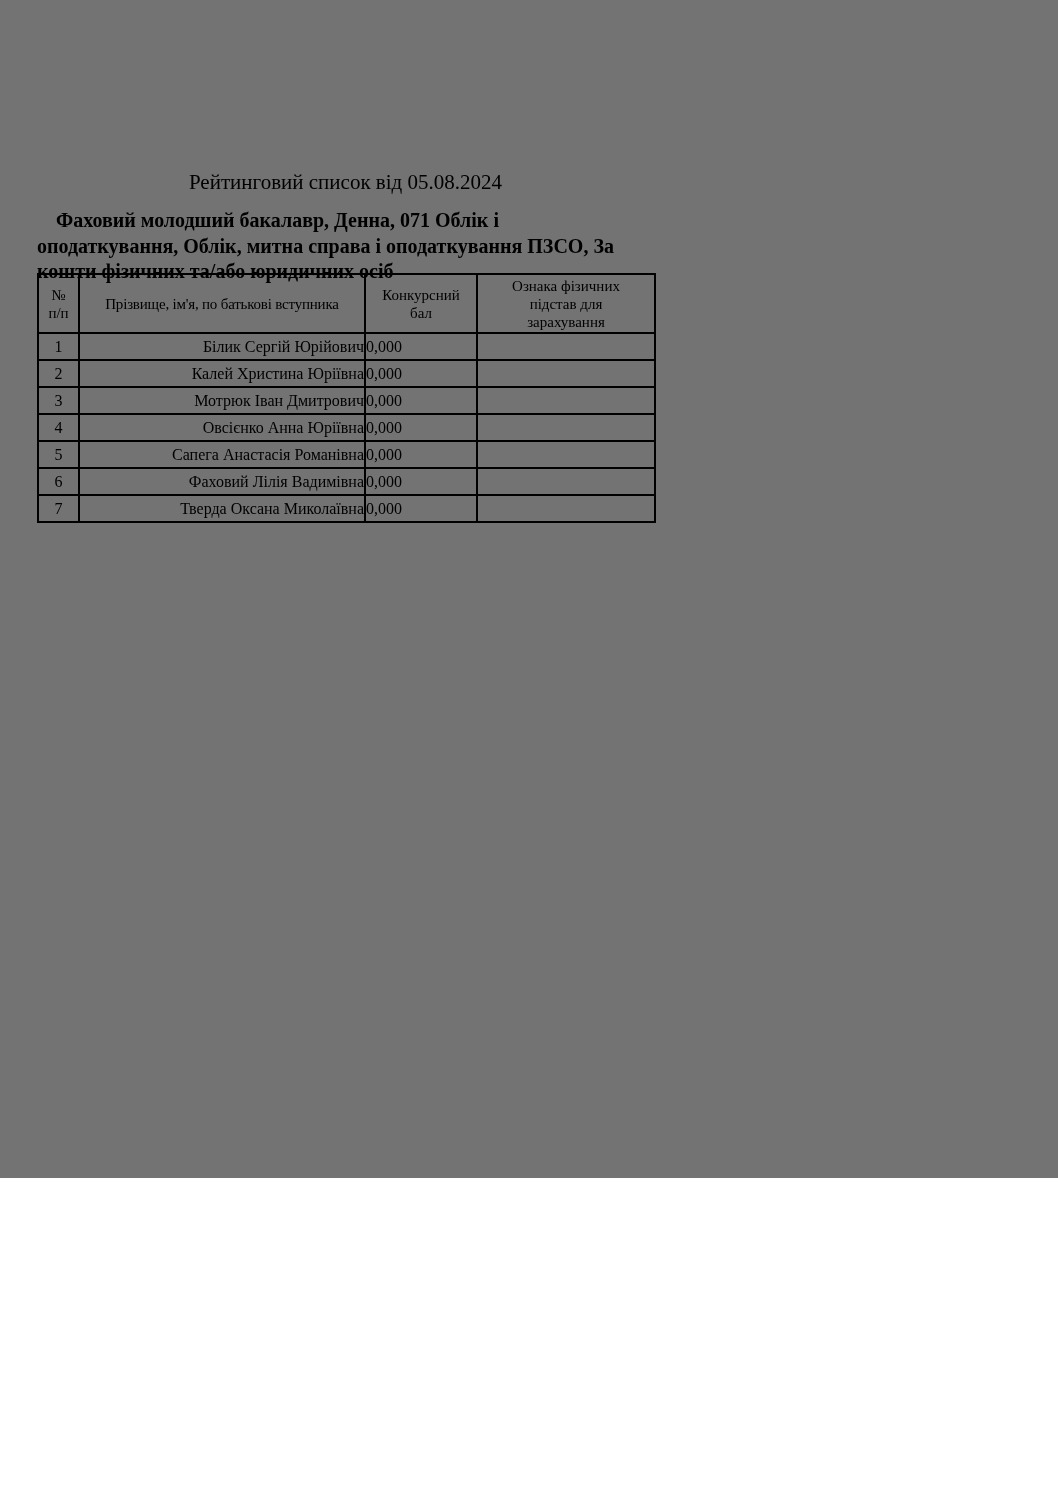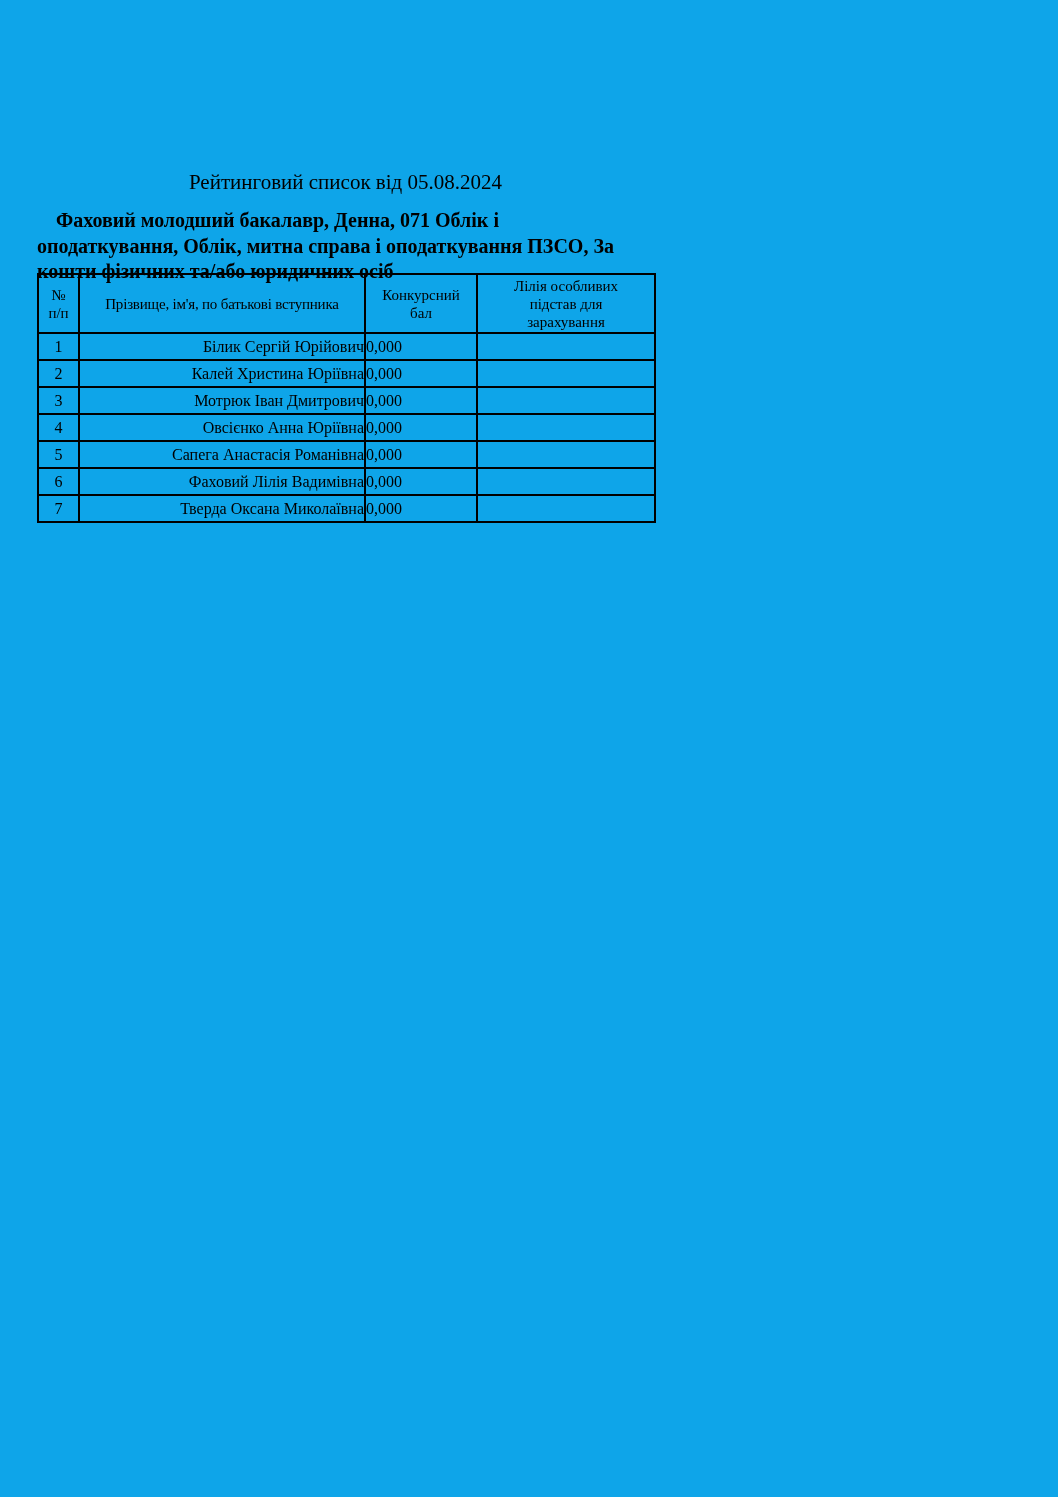--- a/index.html
+++ b/index.html
@@ -3,22 +3,22 @@
 <meta charset="utf-8">
 <style>
   html, body {
     margin: 0;
     padding: 0;
     background: #ffffff;
   }
   .page {
     position: relative;
     width: 1058px;
-    height: 1497px;
-    background: #0ea5e9;
+    height: 1178px;
+    background: #737373;
     color: #000000;
     font-family: "Liberation Serif", serif;
     overflow: hidden;
   }
   .doc-title {
     position: absolute;
     left: 37px;
     top: 169px;
     width: 617px;
     text-align: center;
@@ -97,21 +97,21 @@
       <col class="w-score">
       <col class="w-special">
     </colgroup>
     <thead>
       <tr>
         <th class="h-num">№
 п/п</th>
         <th class="h-name">Прізвище, ім'я, по батькові вступника</th>
         <th class="h-score">Конкурсний
 бал</th>
-        <th class="h-special">Лілія особливих
+        <th class="h-special">Ознака фізичних
 підстав для
 зарахування</th>
       </tr>
     </thead>
     <tbody>
       <tr>
         <td class="c-num">1</td>
         <td class="c-name">Білик Сергій Юрійович</td>
         <td class="c-score">0,000</td>
         <td class="c-special"></td>

